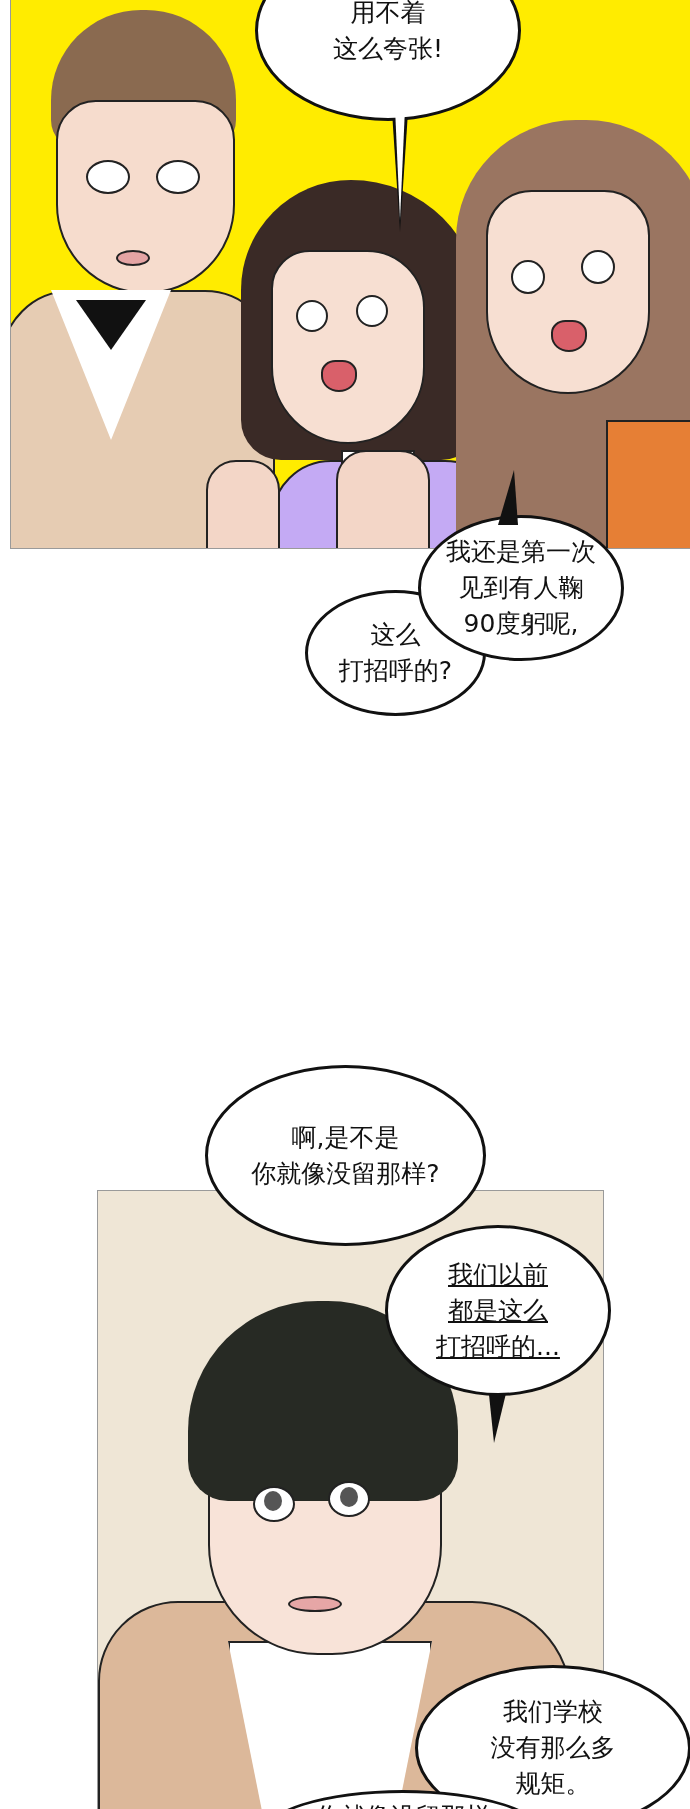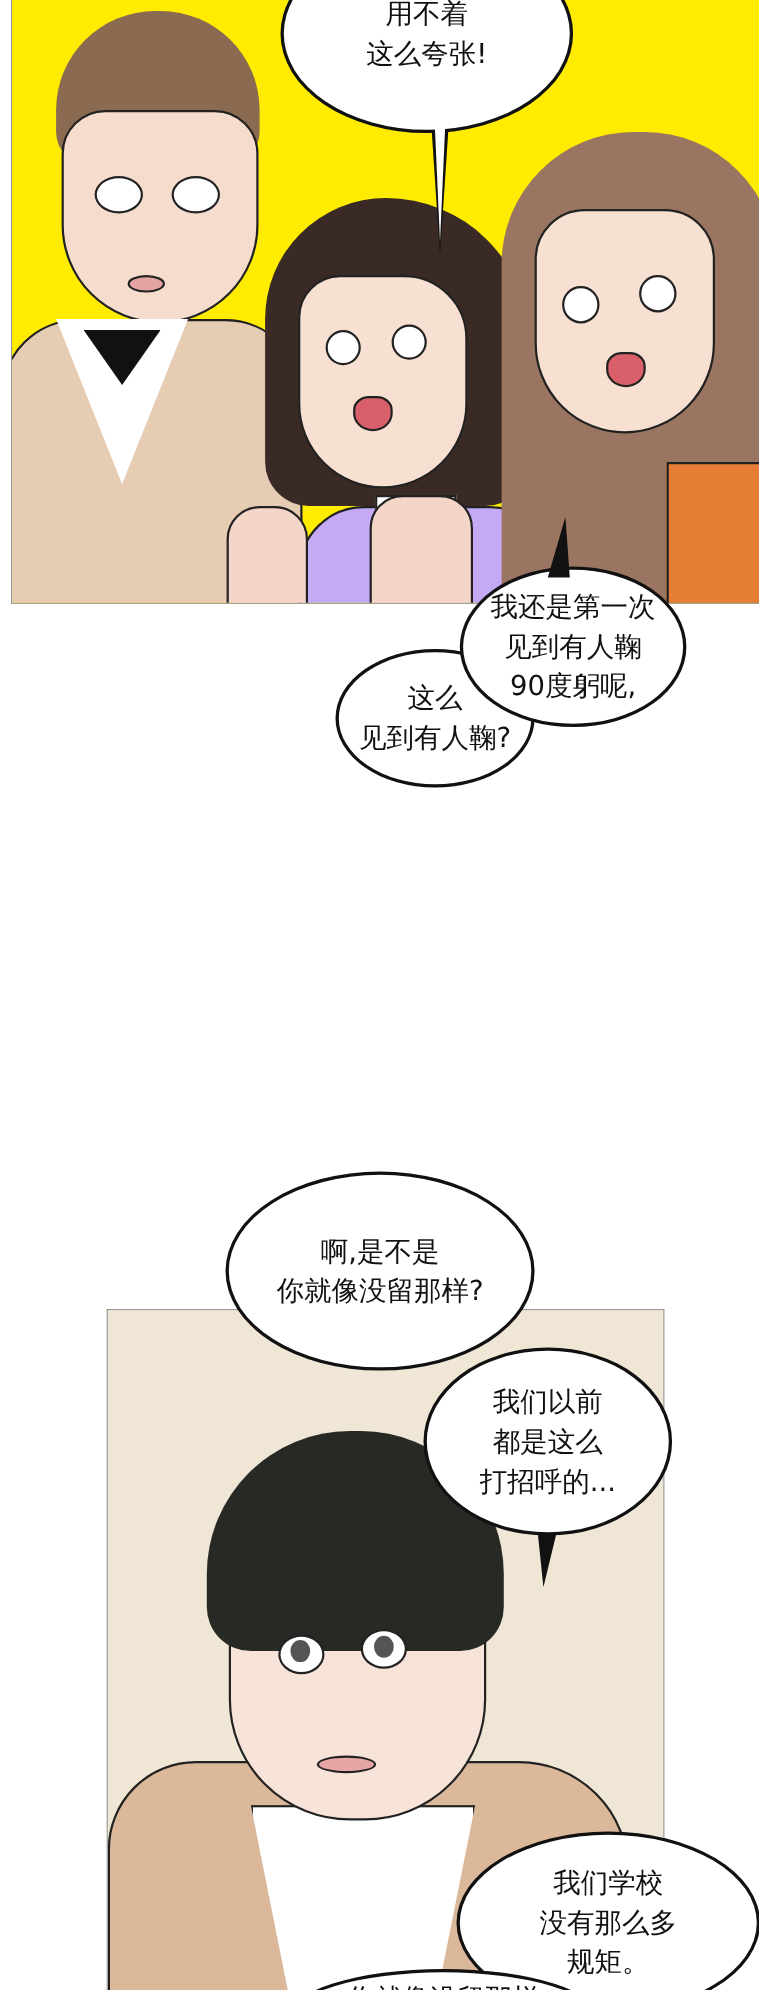--- a/index.html
+++ b/index.html
@@ -63,38 +63,38 @@
 <div class="bubble" style="left:255px;top:-60px;width:260px;height:175px;">用不着
 这么夸张!</div>
 <div class="tail" style="left:392px;top:112px;border-left:8px solid transparent;border-right:8px solid transparent;border-top:120px solid #111;"></div>
 <div class="tail" style="left:395px;top:108px;border-left:5px solid transparent;border-right:5px solid transparent;border-top:112px solid #fff;z-index:6;"></div>
 
 <div class="bubble" style="left:418px;top:515px;width:200px;height:140px;">我还是第一次
 见到有人鞠
 90度躬呢,</div>
 <div class="tail" style="left:498px;top:470px;border-left:16px solid transparent;border-right:4px solid transparent;border-bottom:55px solid #111;z-index:6;"></div>
 <div class="bubble" style="left:305px;top:590px;width:175px;height:120px;z-index:4;">这么
-见到有人鞠?</div>
+打招呼的?</div>
 
 <div class="panel panel-2">
   <div class="shape" style="left:0;top:80px;width:505px;height:540px;">
     <div style="position:absolute;left:0;top:330px;width:470px;height:220px;background:#dcb89a;border:2px solid #222;border-radius:80px 100px 0 0;"></div>
     <div style="position:absolute;left:130px;top:370px;width:200px;height:200px;background:#fff;border:2px solid #222;clip-path:polygon(0 0,100% 0,80% 100%,20% 100%);"></div>
     <div style="position:absolute;left:110px;top:160px;width:230px;height:220px;background:#f8e3d8;border:2px solid #222;border-radius:40px 40px 110px 110px;"></div>
     <div style="position:absolute;left:90px;top:30px;width:270px;height:200px;background:#272a24;border-radius:130px 130px 40px 40px;"></div>
     <div style="position:absolute;left:155px;top:215px;width:38px;height:32px;background:#fff;border:2px solid #222;border-radius:50%;"></div>
     <div style="position:absolute;left:230px;top:210px;width:38px;height:32px;background:#fff;border:2px solid #222;border-radius:50%;"></div>
     <div style="position:absolute;left:166px;top:220px;width:18px;height:20px;background:#555;border-radius:50%;"></div>
     <div style="position:absolute;left:242px;top:216px;width:18px;height:20px;background:#555;border-radius:50%;"></div>
     <div style="position:absolute;left:190px;top:325px;width:50px;height:12px;background:#e6a6a6;border:2px solid #222;border-radius:50%;"></div>
   </div>
 </div>
 
 <div class="bubble" style="left:205px;top:1065px;width:275px;height:175px;">啊,是不是
 你就像没留那样?</div>
-<div class="bubble" style="left:385px;top:1225px;width:220px;height:165px;">我们以前
+<div class="bubble" style="left:385px;top:1225px;width:220px;height:165px;text-decoration:underline;">我们以前
 都是这么
 打招呼的...</div>
 <div class="tail" style="left:488px;top:1385px;border-left:6px solid transparent;border-right:14px solid transparent;border-top:58px solid #111;"></div>
 <div class="bubble" style="left:415px;top:1665px;width:270px;height:160px;">我们学校
 没有那么多
 规矩。</div>
 <div class="bubble" style="left:260px;top:1790px;width:280px;height:80px;align-items:flex-start;padding-top:6px;">你就像没留那样</div>
 
 </body></html>

